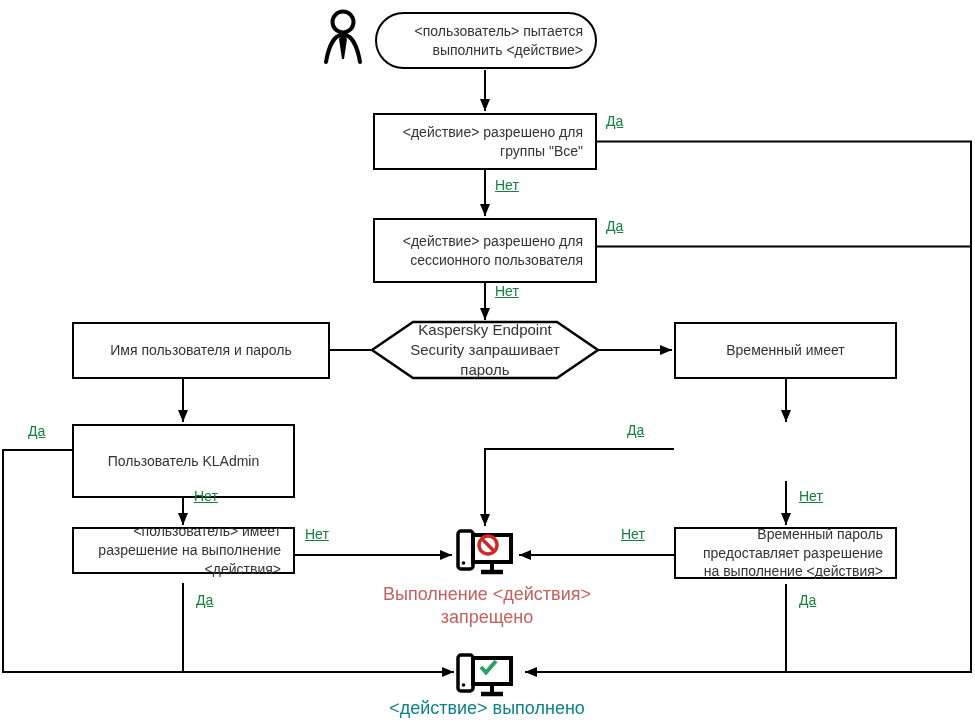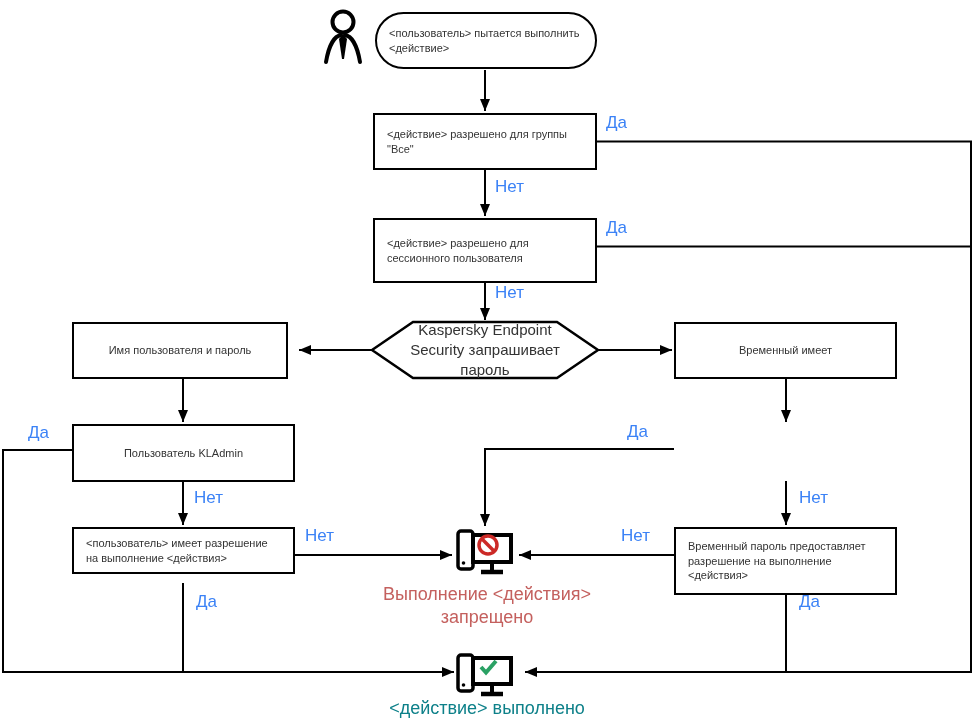--- a/index.html
+++ b/index.html
@@ -5,30 +5,30 @@
   html,body{margin:0;padding:0;background:#fff;}
   .stage{
     position:relative;width:975px;height:722px;background:#fff;overflow:hidden;
     font-family:"Liberation Sans",sans-serif;
   }
   .stage svg.underlay{position:absolute;left:0;top:0;}
   .node{
     position:absolute;box-sizing:border-box;
     border:2.5px solid #000;background:#fff;
     display:flex;align-items:center;justify-content:center;
-    text-align:left;font-size:11px;line-height:1.35;color:var(--box-text,#333);
+    text-align:right;font-size:14px;line-height:1.35;color:var(--box-text,#333);
     padding:20px 12px;
   }
   .pill{border-radius:29px;border-width:2px;}
   .hex-text{
     position:absolute;border:none;background:transparent;
     display:flex;align-items:center;justify-content:center;
     text-align:center;font-size:15px;line-height:1.35;color:var(--box-text,#333);
   }
-  .lbl{position:absolute;font-size:17px;color:#3b82f6;}
+  .lbl{position:absolute;font-size:14px;color:#15803d;text-decoration:underline;}
   .caption{position:absolute;text-align:center;font-size:18px;line-height:1.3;}
   .caption.blocked{color:var(--blocked-text,#c4605e);}
   .caption.done{color:var(--done-text,#0d8089);}
   .icon{position:absolute;}
 </style>
 </head>
 <body>
 
 <div class="stage">
 
@@ -81,30 +81,30 @@
   </svg>
 
   <div class="node pill" style="left:375px;top:12px;width:222px;height:57px">&lt;пользователь&gt; пытается выполнить &lt;действие&gt;</div>
 
   <div class="node" style="left:373px;top:113px;width:224px;height:57px">&lt;действие&gt; разрешено для группы "Все"</div>
 
   <div class="node" style="left:373px;top:218px;width:224px;height:65px">&lt;действие&gt; разрешено для сессионного пользователя</div>
 
   <div class="hex-text" style="left:393px;top:328px;width:184px;height:44px">Kaspersky Endpoint Security запрашивает пароль</div>
 
-  <div class="node" style="left:72px;top:322px;width:216px;height:57px">Имя пользователя и пароль</div>
+  <div class="node" style="left:72px;top:322px;width:258px;height:57px">Имя пользователя и пароль</div>
 
   <div class="node" style="left:674px;top:322px;width:223px;height:57px">Временный имеет</div>
 
-  <div class="node" style="left:72px;top:424px;width:223px;height:58px">Пользователь KLAdmin</div>
+  <div class="node" style="left:72px;top:424px;width:223px;height:74px">Пользователь KLAdmin</div>
 
 
   <div class="node" style="left:72px;top:527px;width:223px;height:47px">&lt;пользователь&gt; имеет разрешение на выполнение &lt;действия&gt;</div>
 
-  <div class="node" style="left:674px;top:527px;width:223px;height:68px">Временный пароль предоставляет разрешение на выполнение &lt;действия&gt;</div>
+  <div class="node" style="left:674px;top:527px;width:223px;height:52px">Временный пароль предоставляет разрешение на выполнение &lt;действия&gt;</div>
 
   <span class="lbl" style="left:606px;top:113px">Да</span>
   <span class="lbl" style="left:495px;top:177px">Нет</span>
   <span class="lbl" style="left:606px;top:218px">Да</span>
   <span class="lbl" style="left:495px;top:283px">Нет</span>
   <span class="lbl" style="left:28px;top:423px">Да</span>
   <span class="lbl" style="left:194px;top:488px">Нет</span>
   <span class="lbl" style="left:627px;top:422px">Да</span>
   <span class="lbl" style="left:799px;top:488px">Нет</span>
   <span class="lbl" style="left:305px;top:526px">Нет</span>

